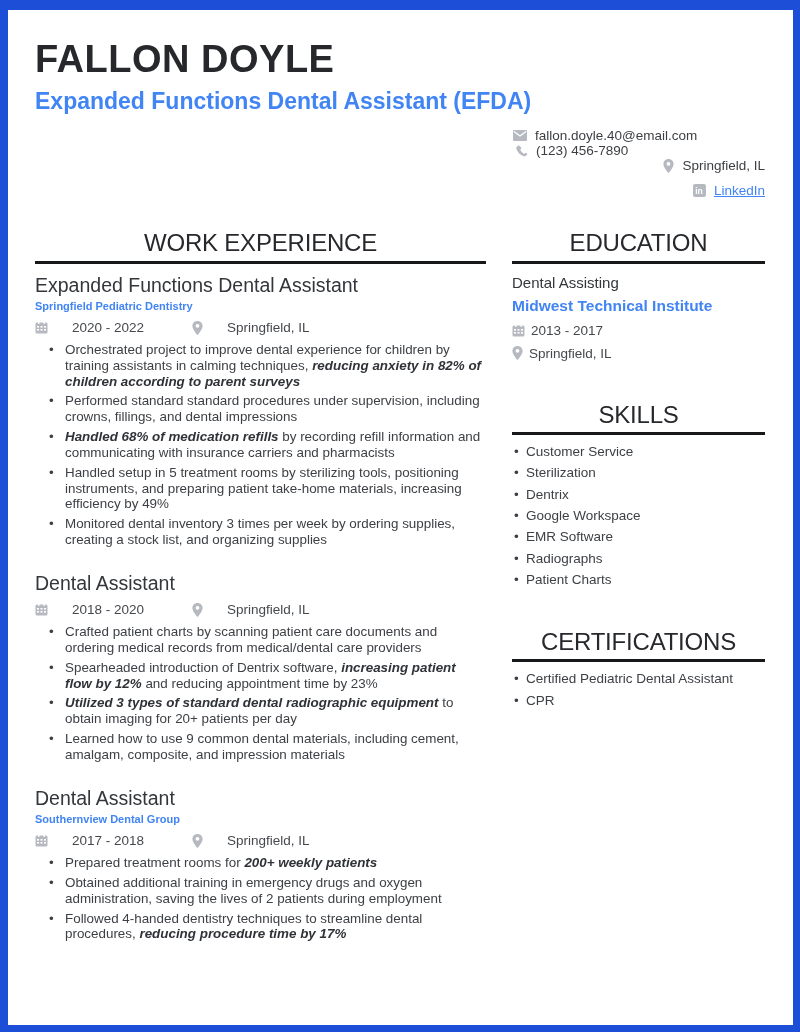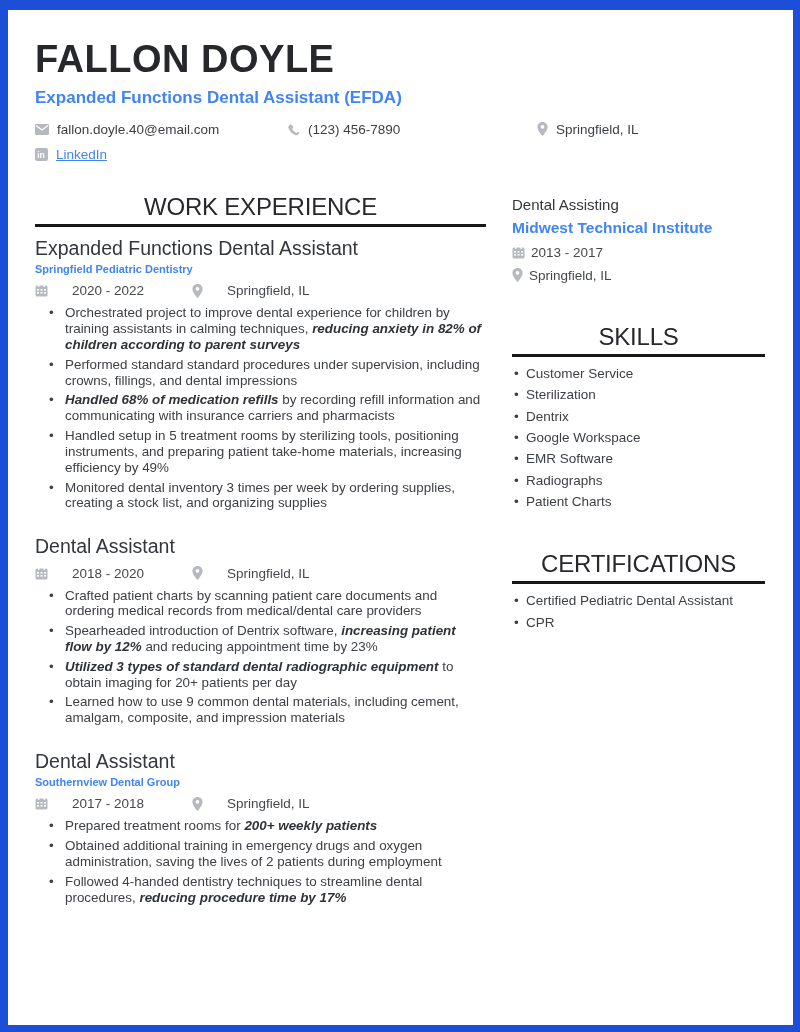--- a/index.html
+++ b/index.html
@@ -1,22 +1,22 @@
 <!DOCTYPE html>
 <html><head>
 <meta charset="utf-8">
 <style>
   html,body{margin:0;padding:0;background:#000;}
   .frame{width:800px;height:1032px;position:relative;background:#1d4ed8;font-family:"Liberation Sans",sans-serif;}
   .page{position:absolute;left:8px;top:10px;right:7px;bottom:7px;background:#fff;overflow:hidden;box-sizing:border-box;padding:30px 28px 20px 27px;}
 
   
   .name{font-size:38px;font-weight:800;color:#26282c;letter-spacing:.5px;margin:0;line-height:1.05;}
-  .headline{font-size:17px;font-weight:700;color:#4184f3;margin:9px 0 0;line-height:1.1;}
-  .contact-row{display:flex;align-items:flex-start;margin-top:14px;font-size:13.5px;color:#3c3f43;}
+  .headline{font-size:23px;font-weight:700;color:#4184f3;margin:9px 0 0;line-height:1.1;}
+  .contact-row{display:flex;align-items:flex-end;margin-top:14px;font-size:13.5px;color:#3c3f43;flex-direction:column;}
   .contact-row.second{margin-top:10px;}
   .contact{display:flex;align-items:center;gap:8px;}
   .c-email{width:252px;}
   .c-phone{width:250px;}
   .icon{flex:none;display:inline-flex;}
   a.link{color:#4184f3;text-decoration:underline;cursor:pointer;}
 
   
   .columns{display:flex;margin-top:32px;}
   .left-col{width:451px;}
@@ -247,20 +247,21 @@
                   </div>
                 </div>
   </div>
 </div>
         </section>
       </div>
 
       <div class="right-col">
 
         <section class="rsection">
+          <h3 class="section-title">EDUCATION</h3>
           <div class="edu-degree">Dental Assisting</div>
           <div class="edu-school">Midwest Technical Institute</div>
           <div class="edu-meta">
             <span class="icon">
               <svg width="13" height="13" viewBox="0 0 13 13">
                   <rect x="0.5" y="1.5" width="12" height="11" rx="1.5" fill="#b6bac0"></rect>
                   <rect x="3" y="0" width="1.6" height="3" rx="0.8" fill="#ffffff"></rect>
                   <rect x="8.4" y="0" width="1.6" height="3" rx="0.8" fill="#ffffff"></rect>
                   <rect x="2" y="5" width="2" height="1.6" fill="#fff"></rect>
                   <rect x="5.5" y="5" width="2" height="1.6" fill="#fff"></rect>

